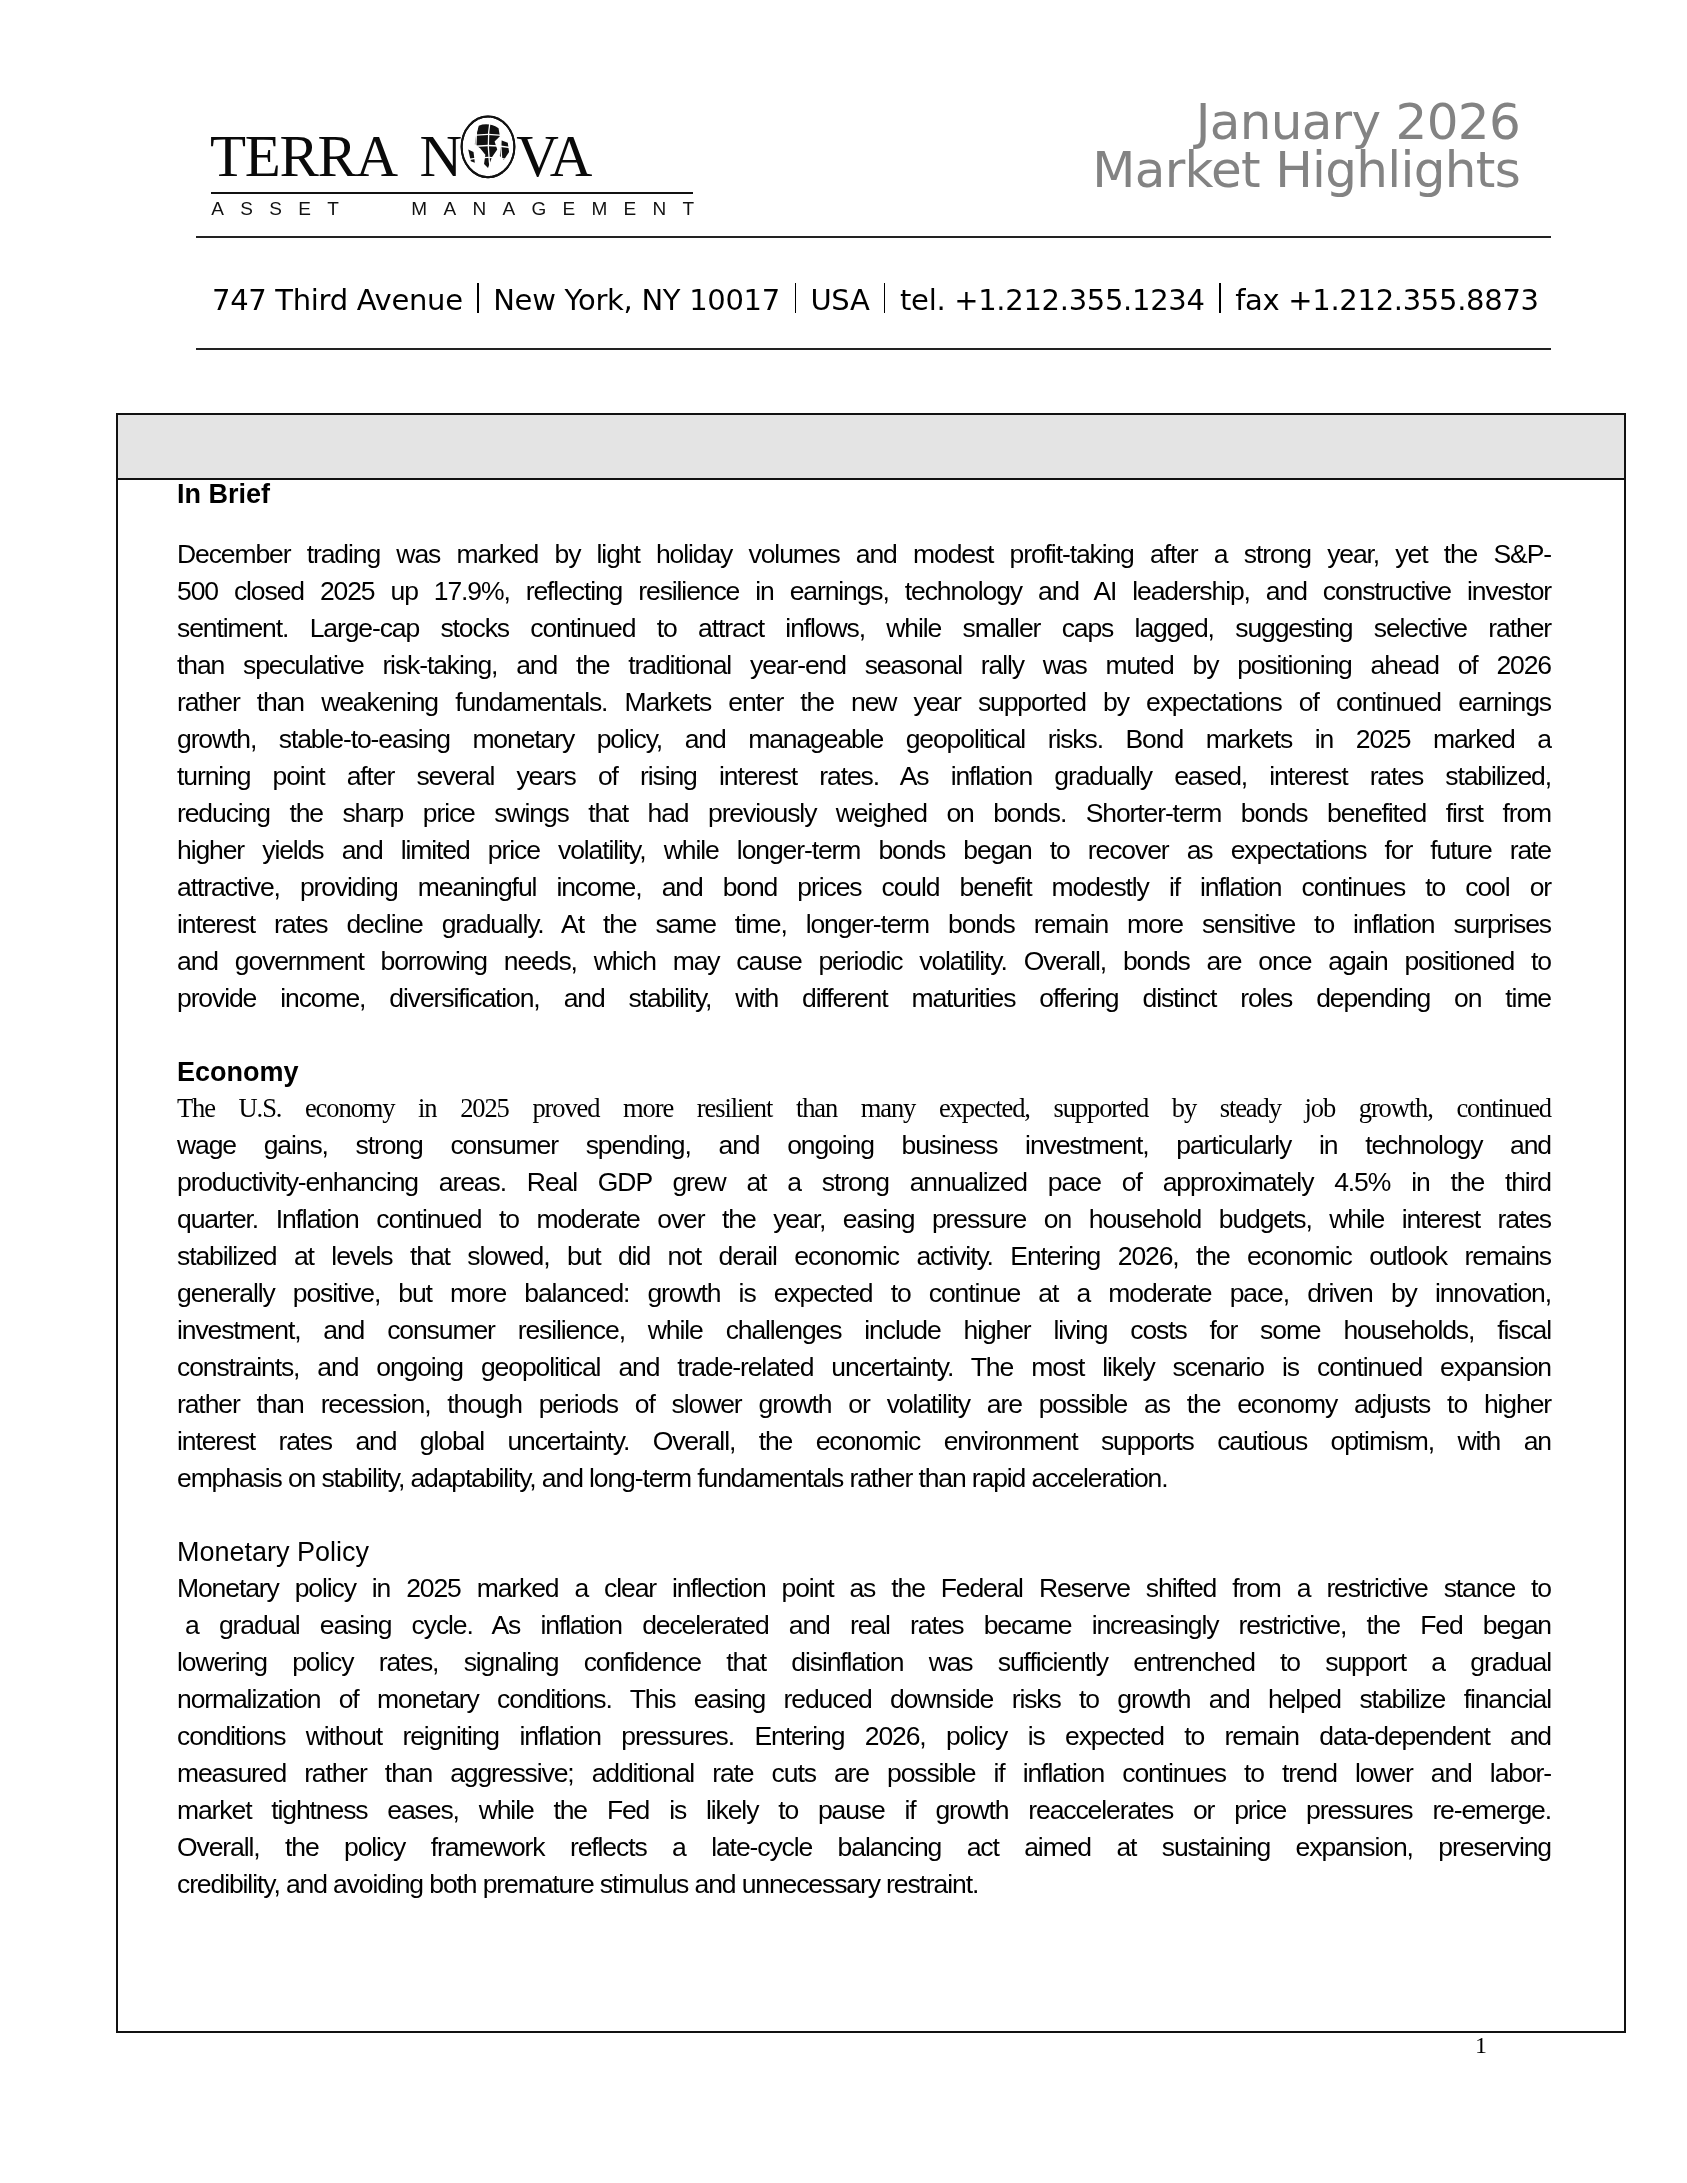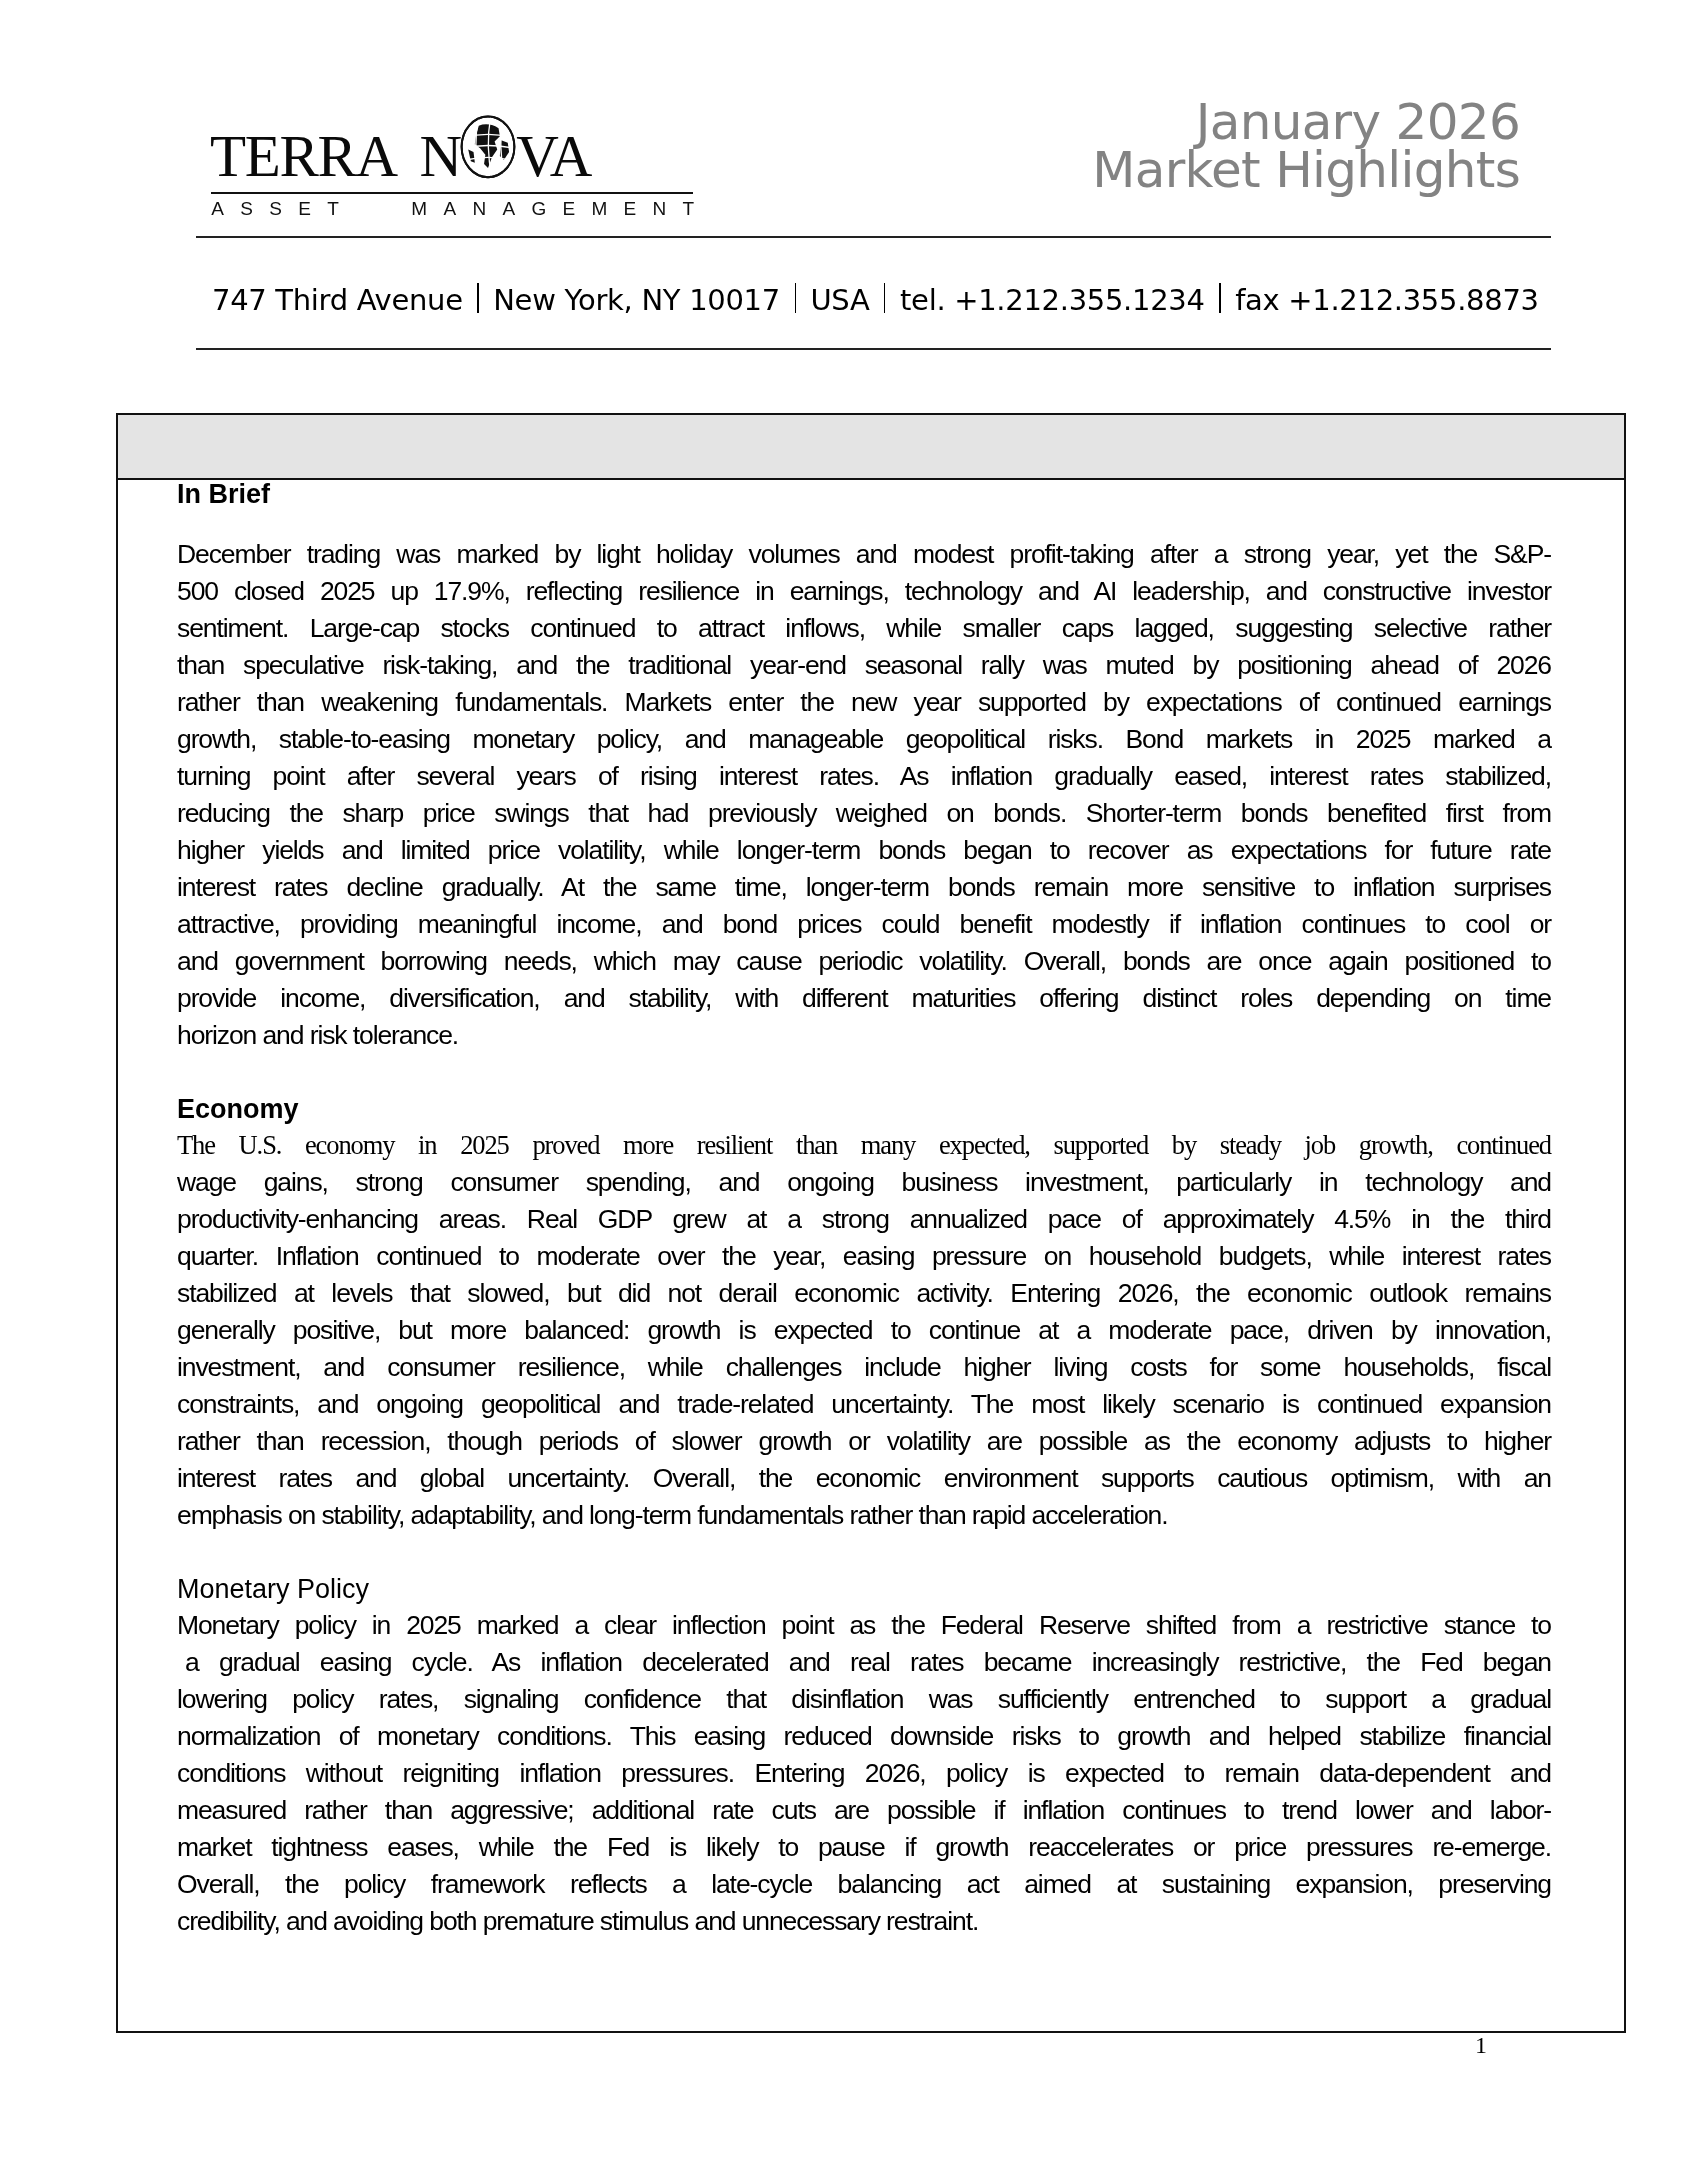--- a/index.html
+++ b/index.html
@@ -113,25 +113,24 @@
     <div class="para">
         <div class="line" style="white-space: normal; margin-top: 24px;">December trading was marked by light holiday volumes and modest profit-taking after a strong year, yet the S&amp;P-</div>
         <div class="line" style="white-space: normal;">500 closed 2025 up 17.9%, reflecting resilience in earnings, technology and AI leadership, and constructive investor</div>
         <div class="line" style="white-space: normal;">sentiment. Large-cap stocks continued to attract inflows, while smaller caps lagged, suggesting selective rather</div>
         <div class="line" style="white-space: normal;">than speculative risk-taking, and the traditional year-end seasonal rally was muted by positioning ahead of 2026</div>
         <div class="line" style="white-space: normal;">rather than weakening fundamentals. Markets enter the new year supported by expectations of continued earnings</div>
         <div class="line" style="white-space: normal;">growth, stable-to-easing monetary policy, and manageable geopolitical risks. Bond markets in 2025 marked a</div>
         <div class="line" style="white-space: normal;">turning point after several years of rising interest rates. As inflation gradually eased, interest rates stabilized,</div>
         <div class="line" style="white-space: normal;">reducing the sharp price swings that had previously weighed on bonds. Shorter-term bonds benefited first from</div>
         <div class="line" style="white-space: normal;">higher yields and limited price volatility, while longer-term bonds began to recover as expectations for future rate</div>
+        <div class="line" style="white-space: normal;">attractive, providing meaningful income, and bond prices could benefit modestly if inflation continues to cool or</div>
         <div class="line" style="white-space: normal;">interest rates decline gradually. At the same time, longer-term bonds remain more sensitive to inflation surprises</div>
-        <div class="line" style="white-space: normal;">attractive, providing meaningful income, and bond prices could benefit modestly if inflation continues to cool or</div>
         <div class="line" style="white-space: normal;">and government borrowing needs, which may cause periodic volatility. Overall, bonds are once again positioned to</div>
         <div class="line" style="white-space: normal;">provide income, diversification, and stability, with different maturities offering distinct roles depending on time</div>
-        <div class="line last" style="white-space: normal;">horizon and risk tolerance.</div>
       </div>
   </section>
   <div class="spacer"></div>
   <section class="section">
     <div class="heading bold">Economy</div>
     <div class="para">
         <div class="line" style="white-space: normal; font-family: Liberation Serif, serif;">The U.S. economy in 2025 proved more resilient than many expected, supported by steady job growth, continued</div>
         <div class="line" style="white-space: normal;">wage gains, strong consumer spending, and ongoing business investment, particularly in technology and</div>
         <div class="line" style="white-space: normal;">productivity-enhancing areas. Real GDP grew at a strong annualized pace of approximately 4.5% in the third</div>
         <div class="line" style="white-space: normal;">quarter. Inflation continued to moderate over the year, easing pressure on household budgets, while interest rates</div>

